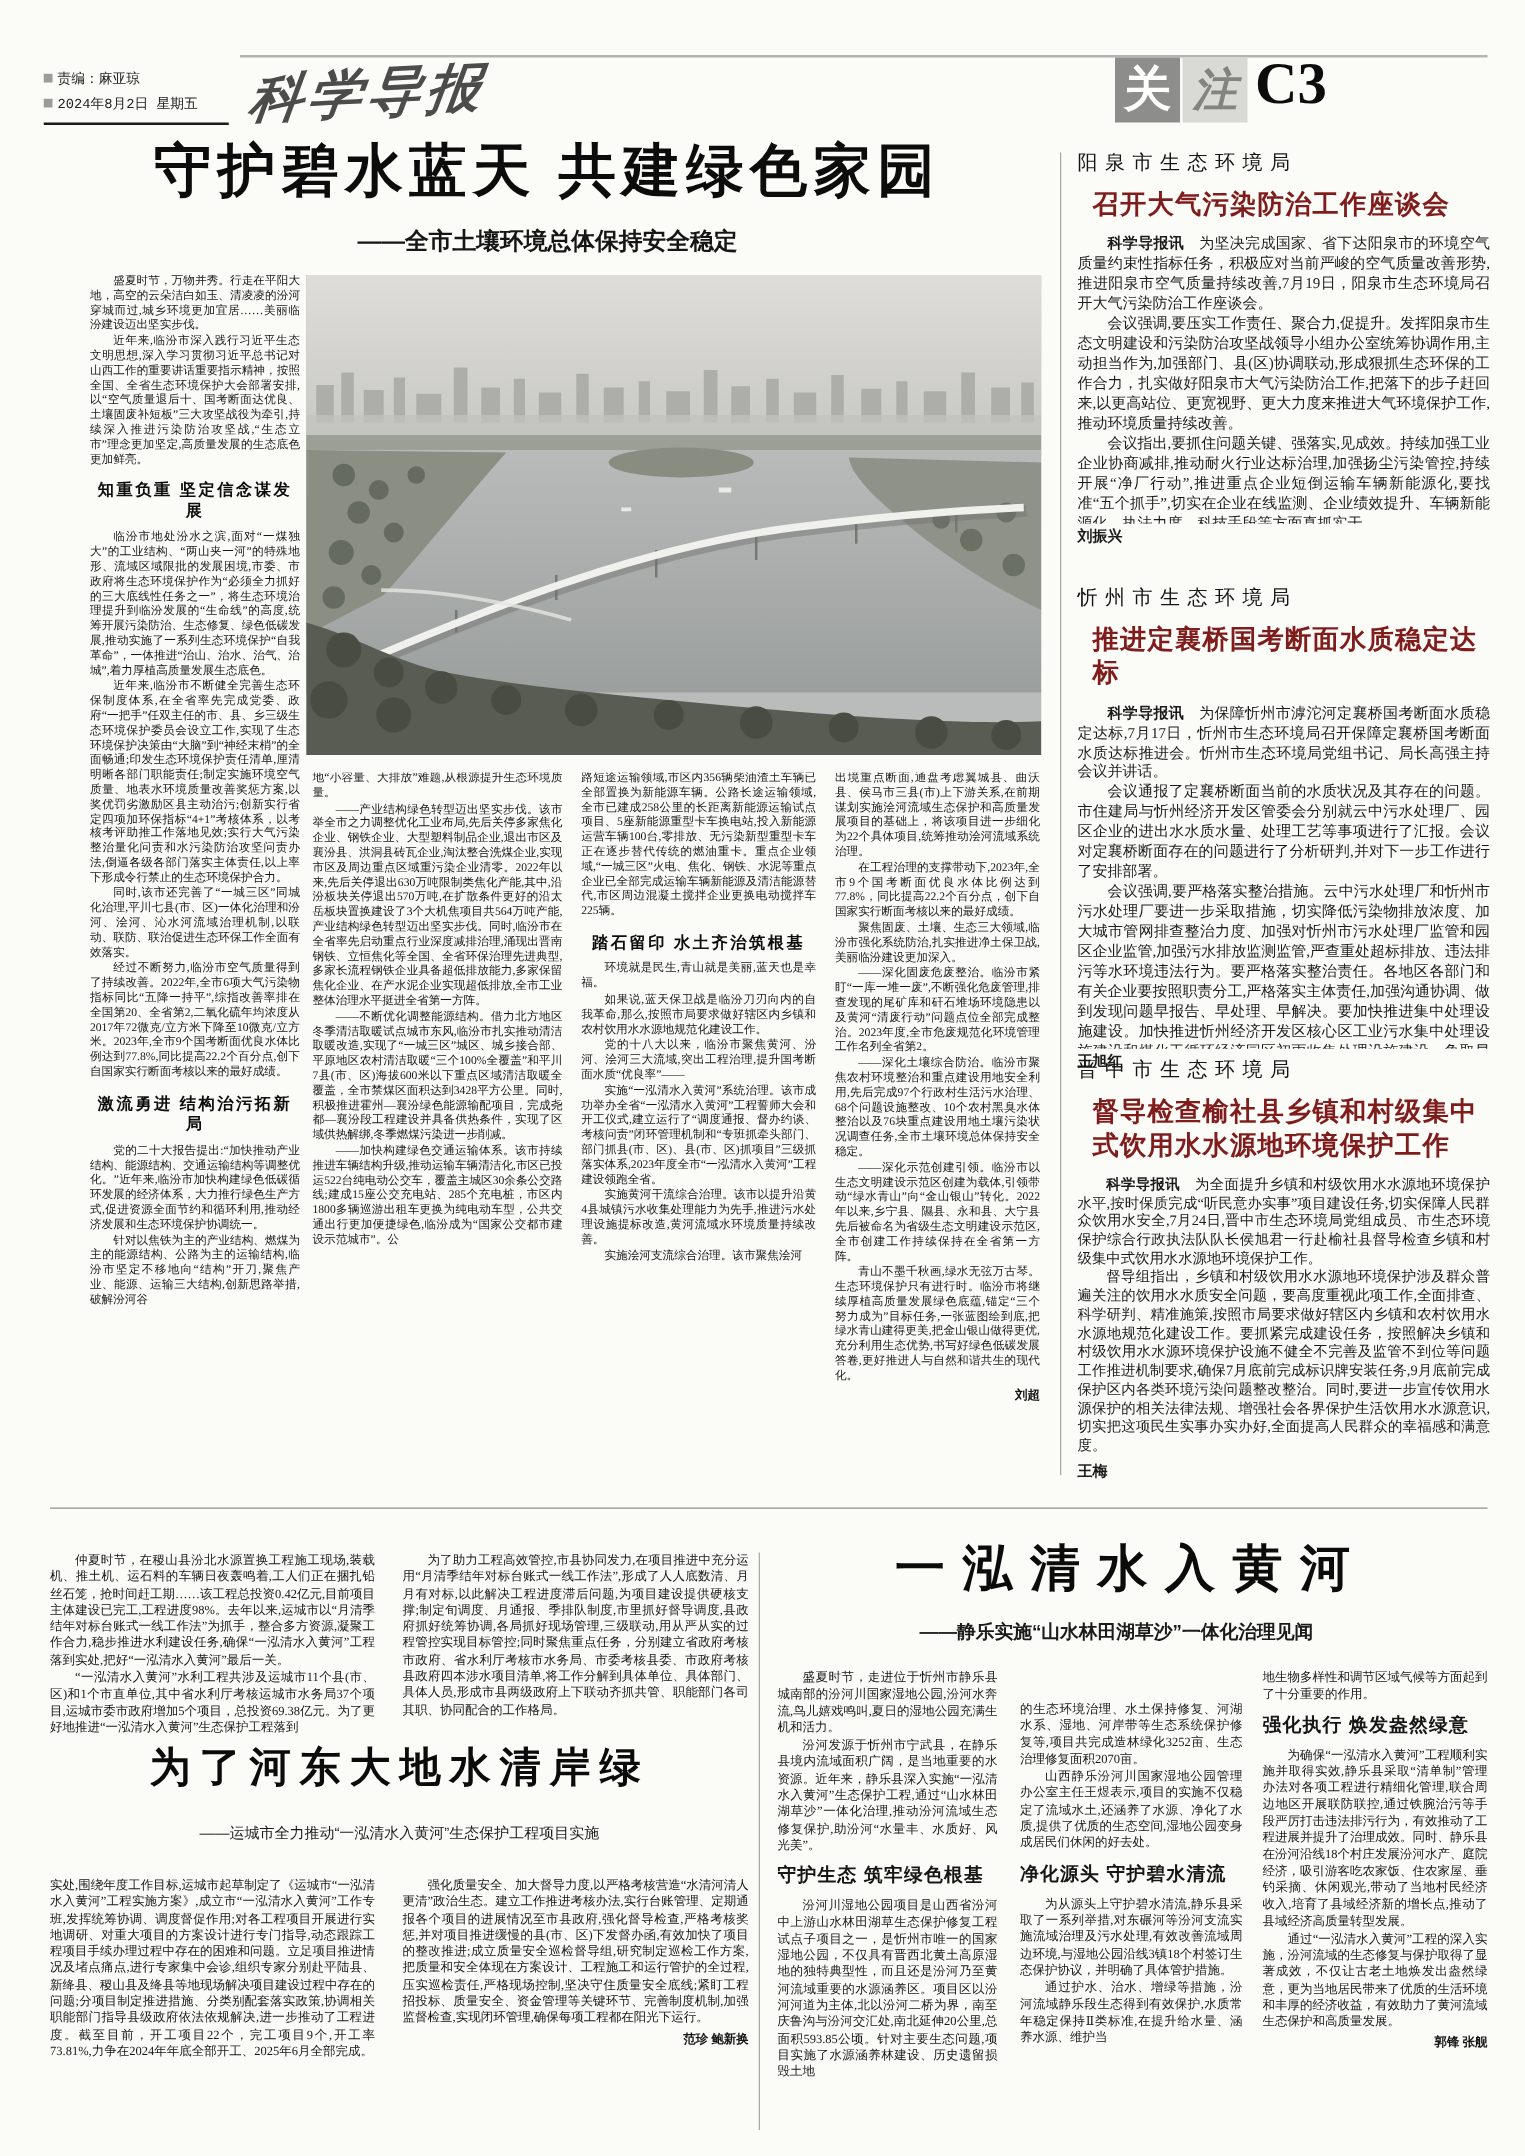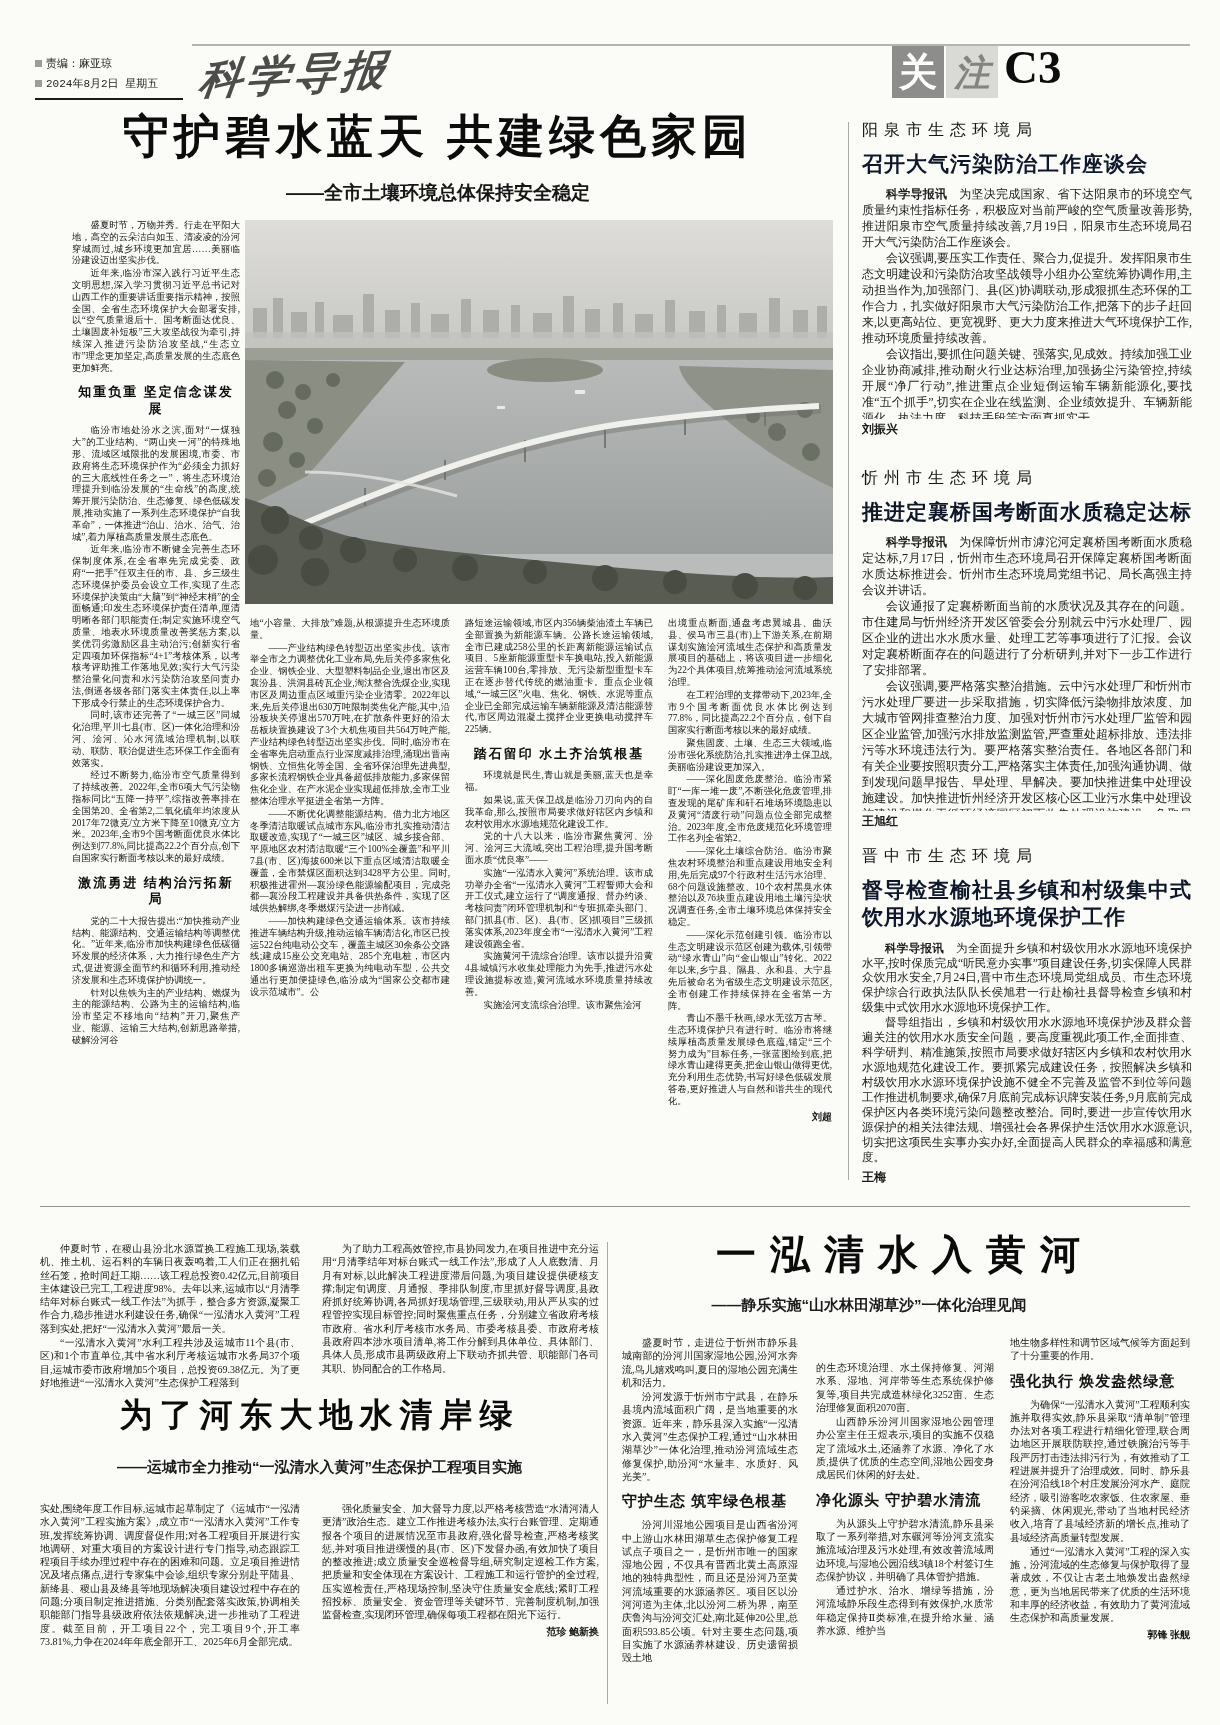--- a/index.html
+++ b/index.html
@@ -31,44 +31,44 @@
   .mcol1{left:72px;top:220px;width:168px;height:972px;}
   .mcol2{left:250px;top:618px;width:200px;height:572px;}
   .mcol3{left:465px;top:618px;width:188px;height:572px;}
   .mcol4{left:668px;top:618px;width:164px;height:572px;}
   .byl{text-align:right;font-weight:bold;margin-top:3px;font-size:10px;}
   
   .vrule1{position:absolute;left:848px;top:122px;width:1px;height:1058px;background:#a9a9a5;}
   .sb-art{position:absolute;left:862px;width:330px;}
   .kicker{font-family:"Liberation Sans","DejaVu Sans",sans-serif;font-size:16px;letter-spacing:6px;
           color:#151515;margin-bottom:9px;}
-  .sb-hl{margin:0 0 10px 0;font:bold 21px/1.3 "Liberation Sans","DejaVu Sans",sans-serif;
-         letter-spacing:1px;color:#0f172a;}
+  .sb-hl{margin:0 0 10px 12px;font:bold 21px/1.3 "Liberation Sans","DejaVu Sans",sans-serif;
+         letter-spacing:1px;color:#7f1d1d;}
   .sb-body{font-size:12px;line-height:1.33;text-align:justify;overflow:hidden;}
   .sb-body p{margin:0;text-indent:2em;}
   .lede{margin-right:12px;font-family:"Liberation Sans",sans-serif;}
   .sb-byline{text-align:left;font-weight:bold;font-size:12px;margin-top:2px;}
   #sba1{top:120px;} #sba2{top:468px;} #sba3{top:846px;}
   #sba1 .sb-body{height:232px;} #sba2 .sb-body{height:276px;} #sba3 .sb-body{height:226px;}
   #sba3 .sb-body{font-size:11.5px;line-height:1.3;}
   
   .hrule-mid{position:absolute;left:40px;top:1206px;width:1150px;height:1px;background:#8f8f8b;}
   .vrule2{position:absolute;left:607px;top:1242px;width:1px;height:462px;background:#a9a9a5;}
   .bcol{font-size:10px;line-height:1.33;}
   .blc1a{left:40px;top:1242px;width:260px;height:152px;}
   .blc2a{left:322px;top:1242px;width:277px;height:152px;}
   .bl-hl{position:absolute;left:40px;top:1396px;width:559px;margin:0;text-align:center;
          font:bold 33px/1.2 "Liberation Serif","DejaVu Serif",serif;letter-spacing:7px;color:#0b0b0b;}
   .bl-sub{position:absolute;left:40px;top:1458px;width:559px;text-align:center;
-          font-size:15px;font-weight:700;font-family:"Liberation Sans",sans-serif;}
+          font-size:12px;font-weight:400;font-family:"Liberation Sans",sans-serif;}
   .blc1b{left:40px;top:1502px;width:260px;height:202px;}
   .blc2b{left:322px;top:1502px;width:277px;height:202px;}
   .br-hl{position:absolute;left:620px;top:1232px;width:570px;margin:0;text-align:center;
          font:bold 40px/1.15 "Liberation Serif","DejaVu Serif",serif;letter-spacing:14px;color:#0b0b0b;}
-  .br-sub{position:absolute;left:584px;top:1296px;width:570px;text-align:center;
+  .br-sub{position:absolute;left:608px;top:1296px;width:570px;text-align:center;
           font-size:15px;font-weight:600;font-family:"Liberation Sans",sans-serif;}
   .brc1{left:622px;top:1336px;width:176px;height:374px;}
   .brc2{left:816px;top:1336px;width:178px;height:374px;margin-top:25px;}
   .brc3{left:1010px;top:1336px;width:180px;height:374px;}
   .bsechead{font-family:"Liberation Sans",sans-serif;font-weight:bold;font-size:15px;
             letter-spacing:1px;text-align:left;text-indent:0;margin:8px 0 7px 0;}
 </style>
 </head>
 <body>
 

